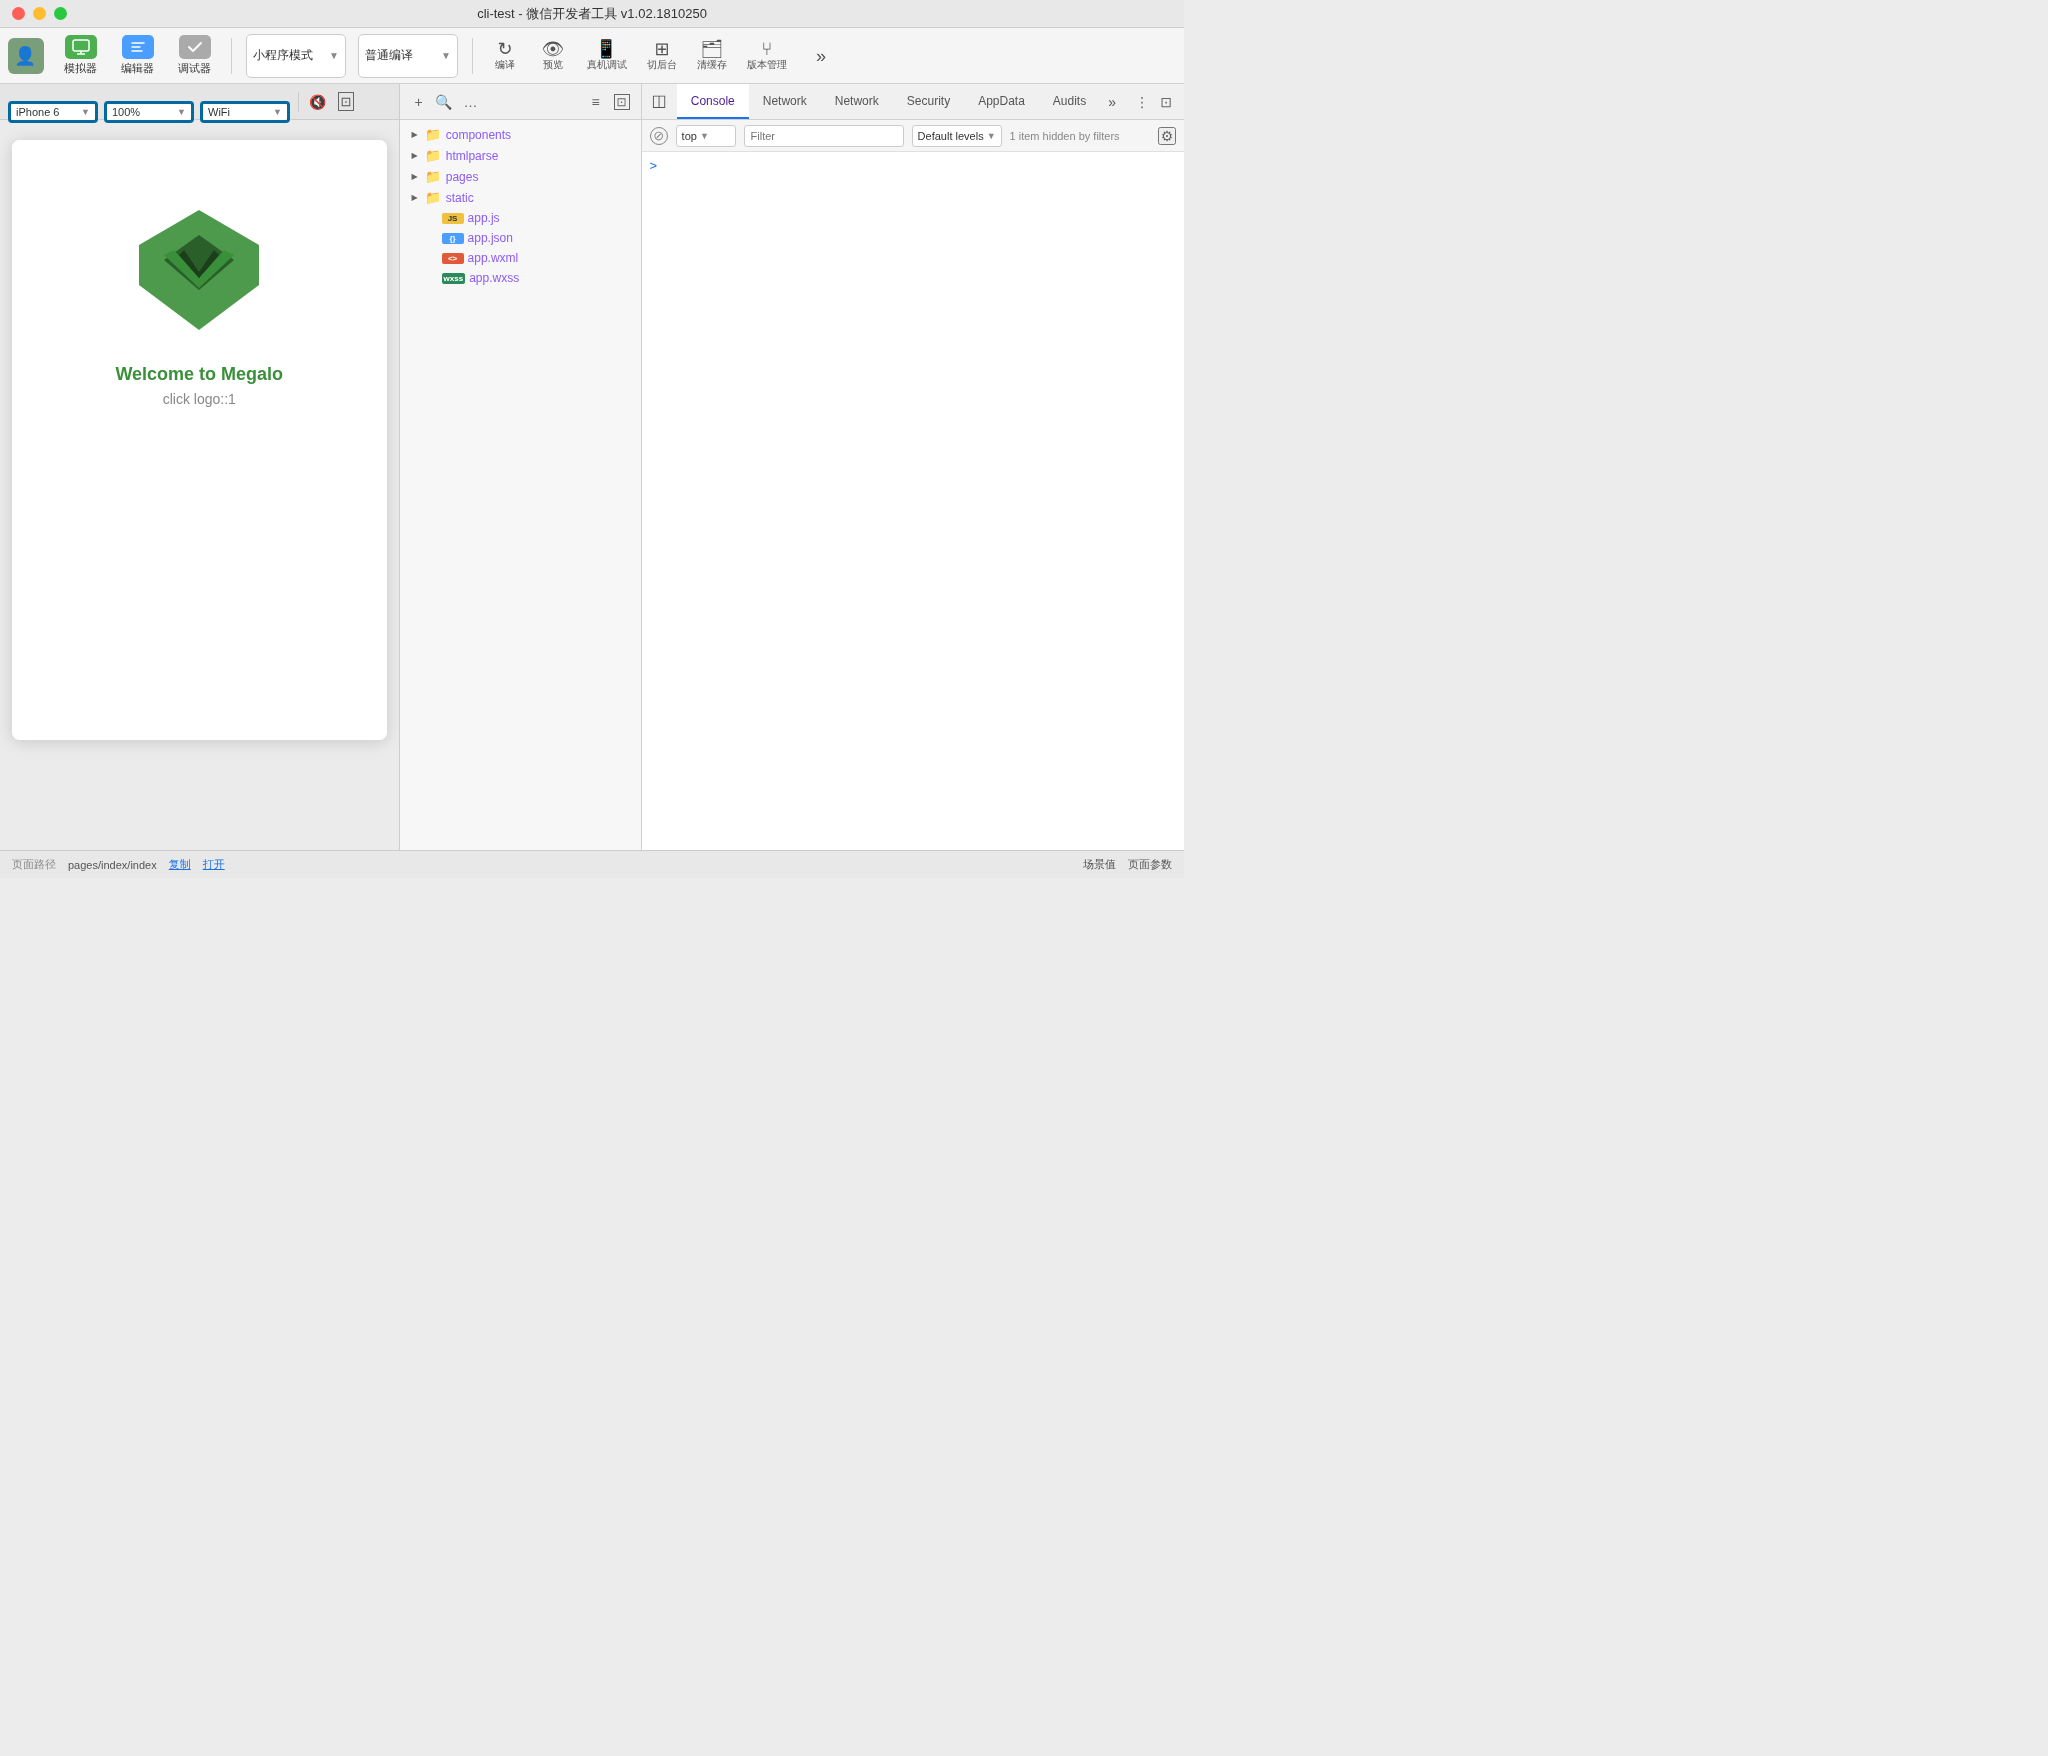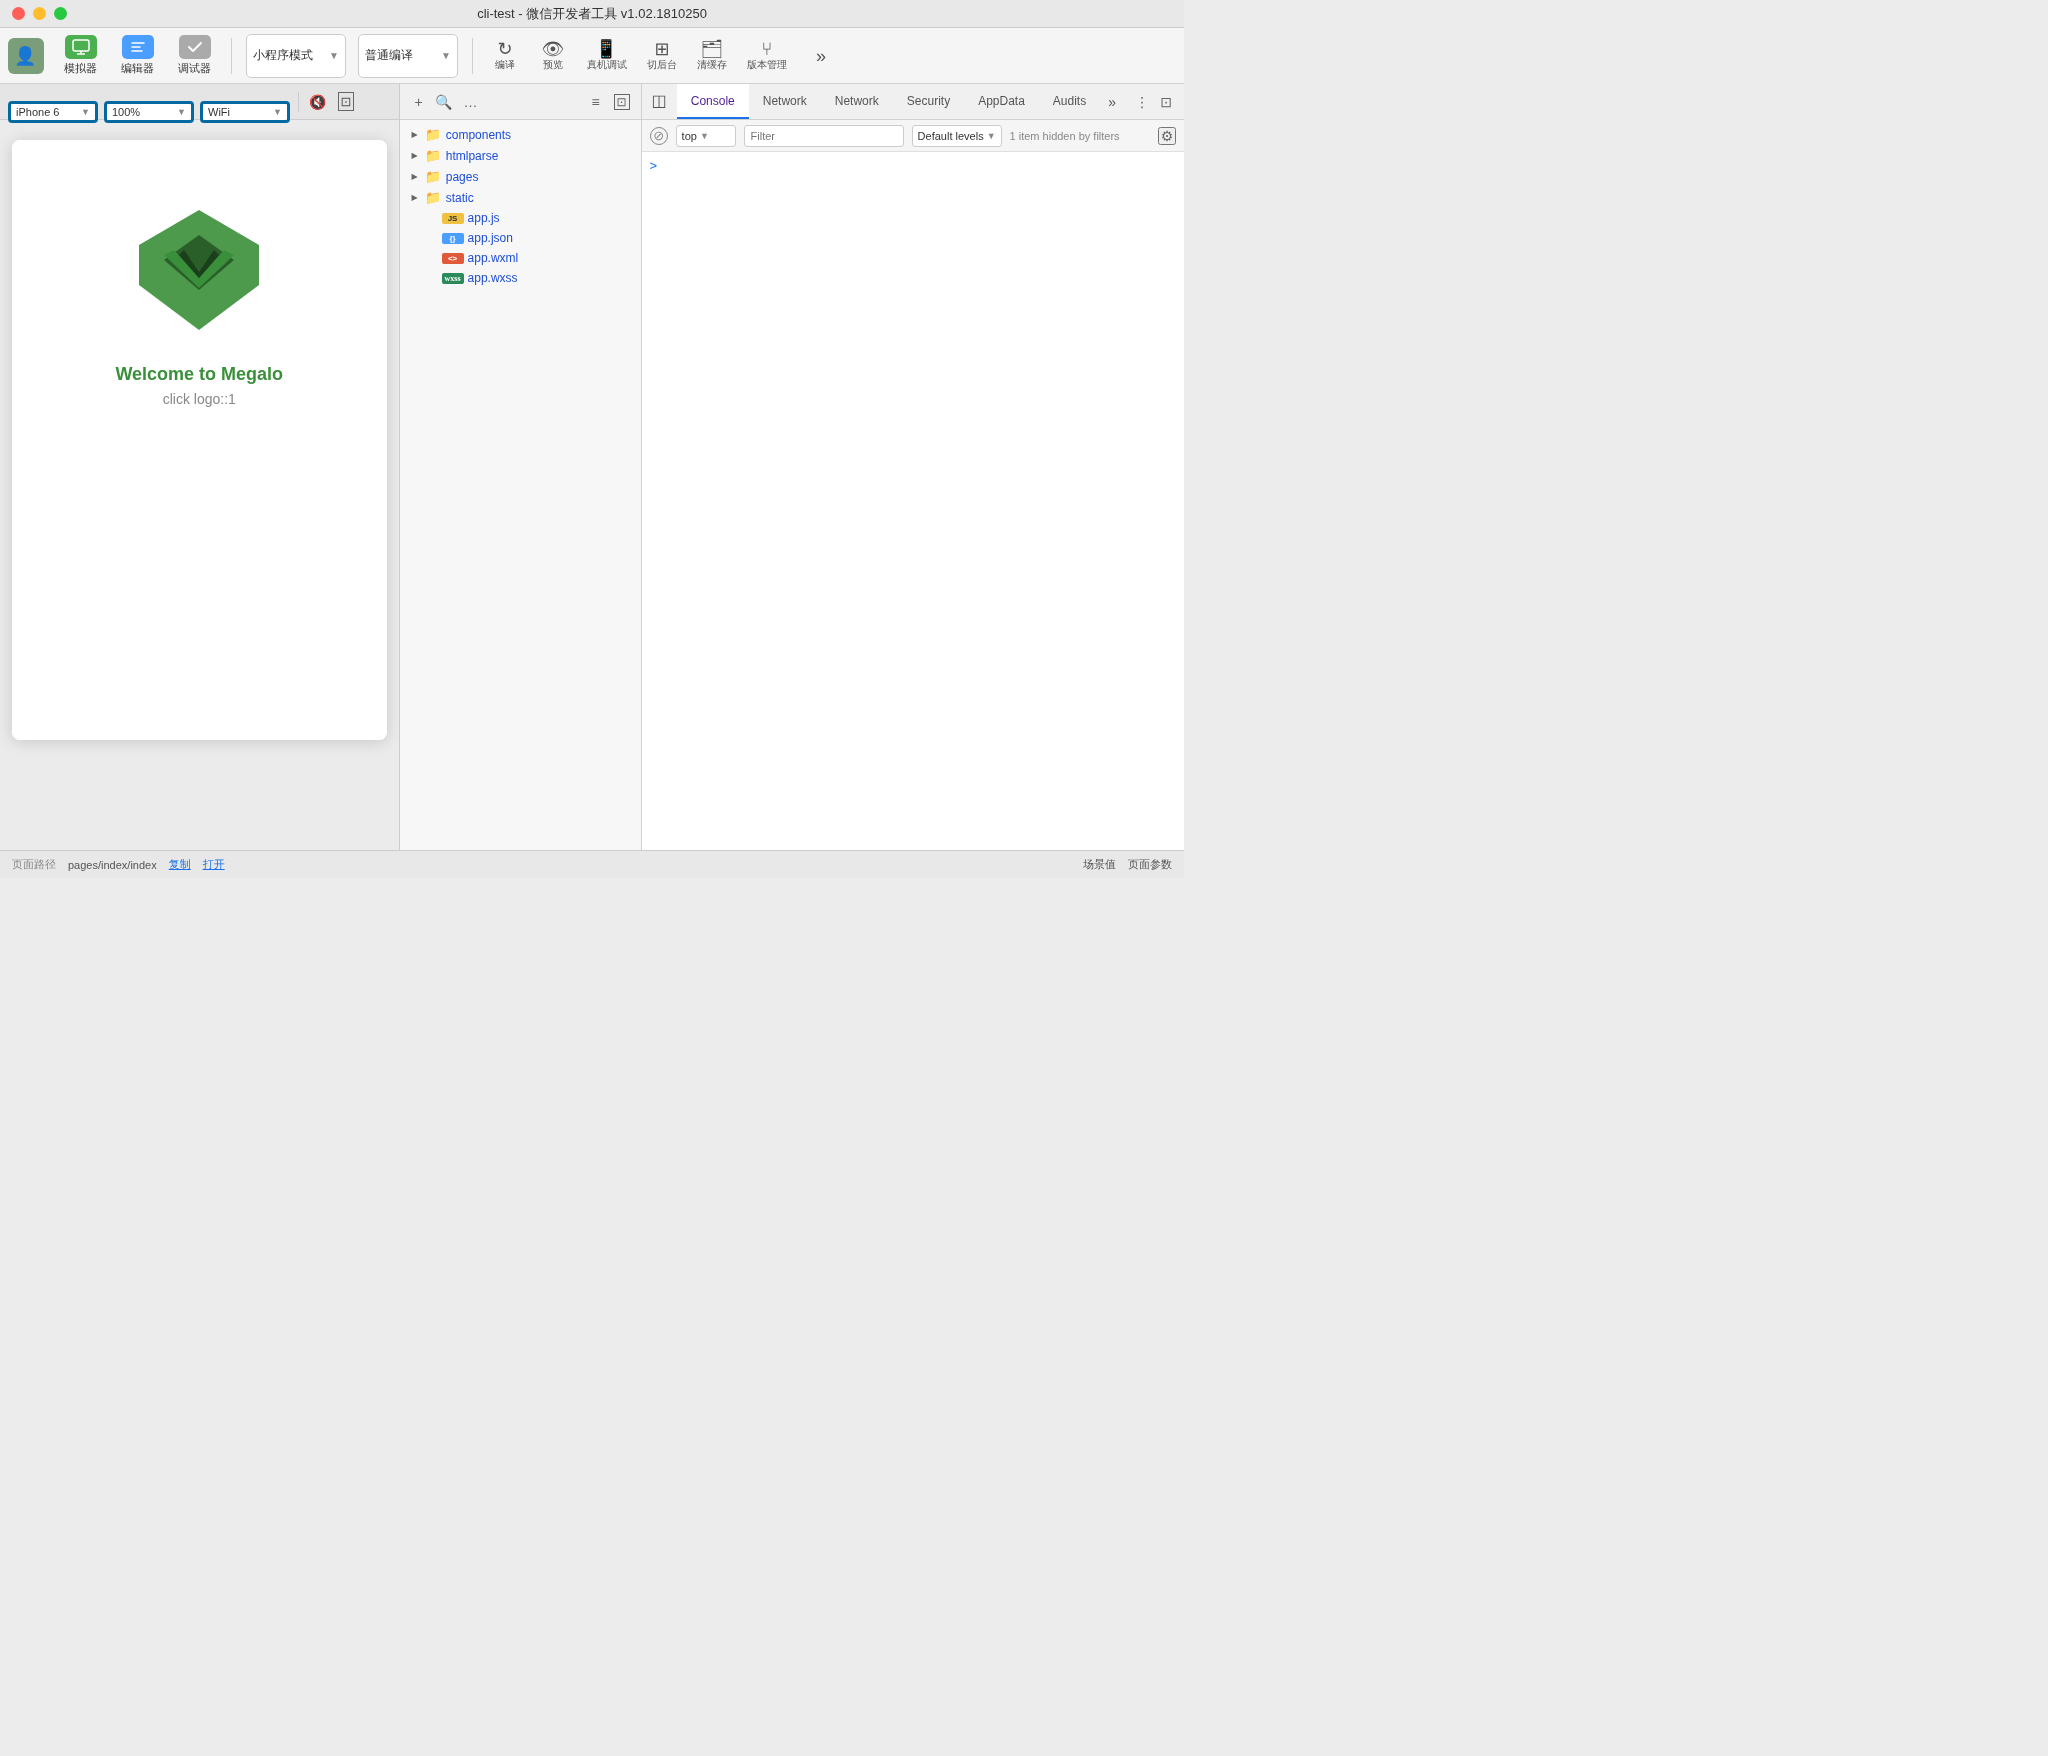--- a/index.html
+++ b/index.html
@@ -342,22 +342,22 @@
       font-size: 8px;
       font-weight: 700;
       padding: 1px 2px;
       border-radius: 2px;
       min-width: 22px;
       text-align: center;
     }
     .badge-js { background: #f0c040; color: #333; }
     .badge-json { background: #4a9eff; color: white; }
     .badge-wxml { background: #e05a3a; color: white; }
-    .badge-wxss { background: #2a8a5a; color: white; font-family: Liberation Serif, serif; }
-    .tree-filename { font-size: 12px; color: #1d4ed8; }
+    .badge-wxss { background: #2a8a5a; color: white; }
+    .tree-filename { font-size: 12px; color: #8b5cf6; }
 
     
     .devtools-panel {
       flex: 1;
       background: white;
       display: flex;
       flex-direction: column;
     }
     .devtools-tabs {
       height: 36px;

